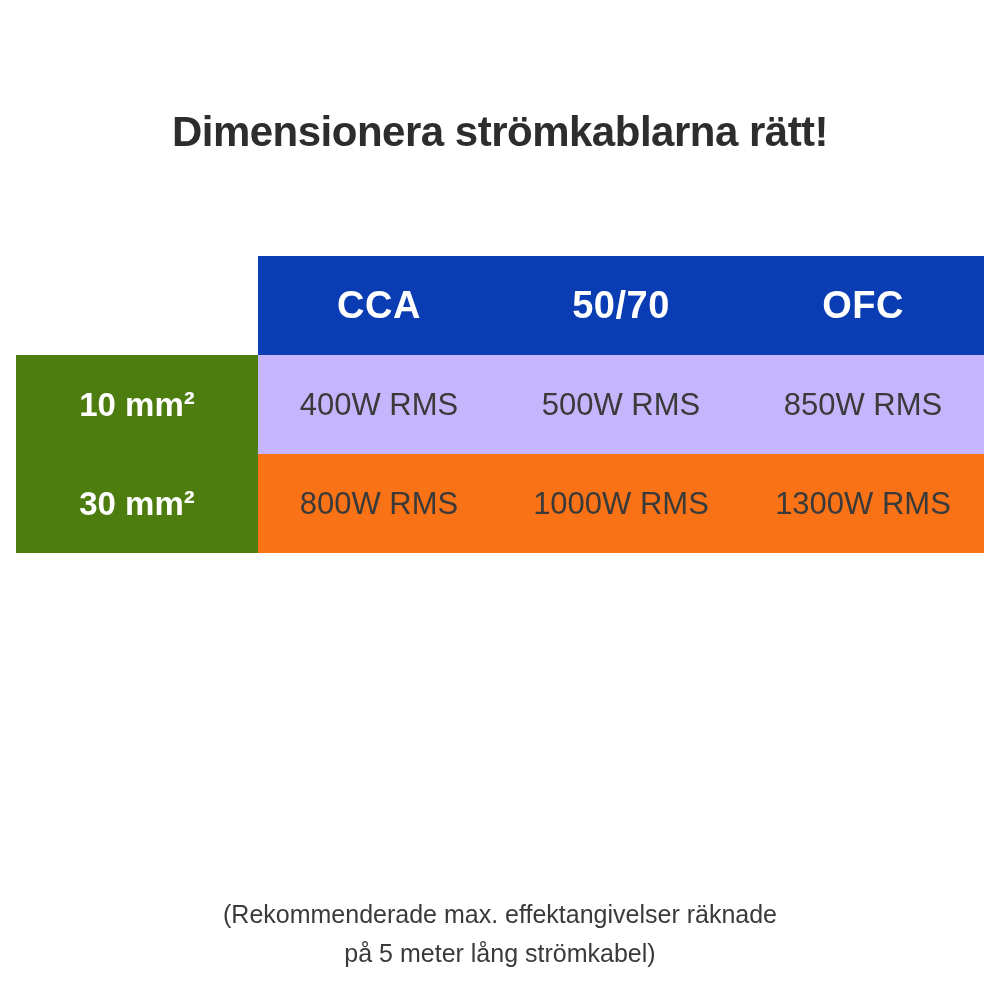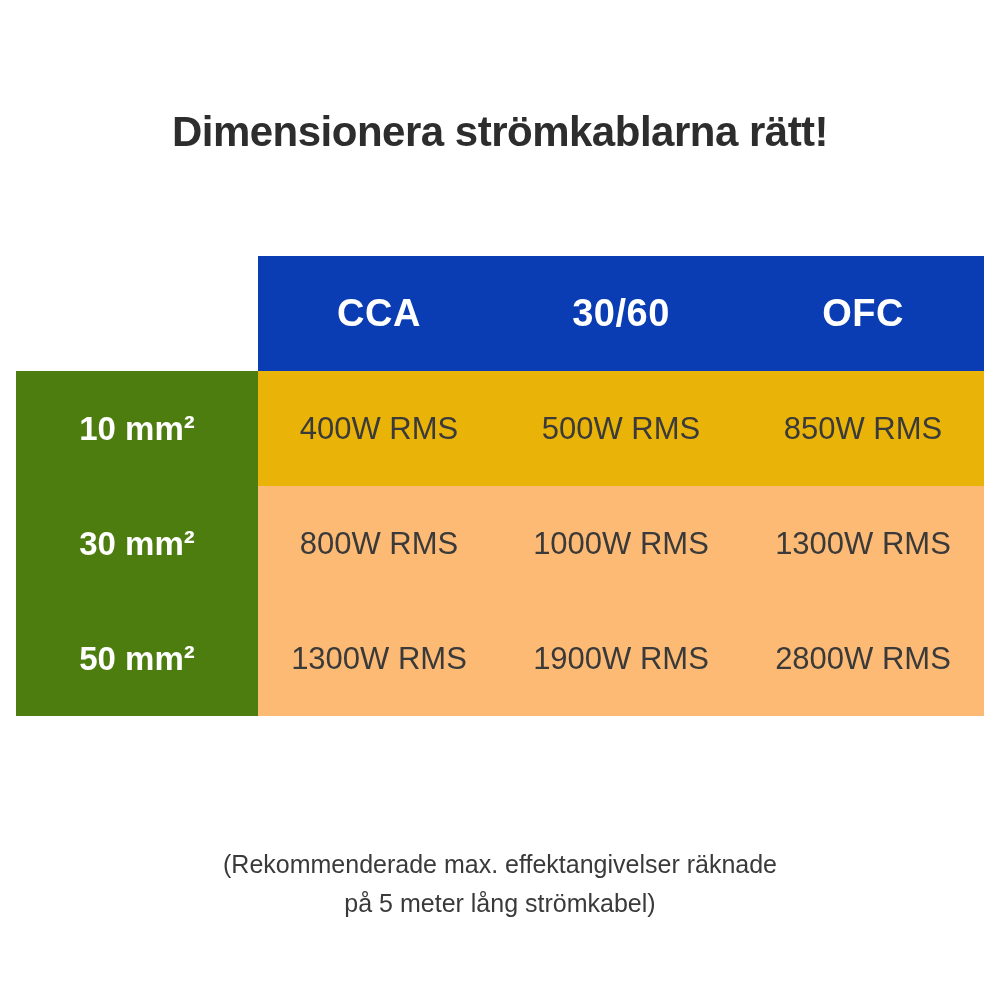--- a/index.html
+++ b/index.html
@@ -47,21 +47,21 @@
     width: 968px;
   }
 
   table.power-table col.c0 { width: 242px; }
   table.power-table col.c1 { width: 242px; }
   table.power-table col.c2 { width: 242px; }
   table.power-table col.c3 { width: 242px; }
 
   .power-table th, .power-table td {
     height: 99px;
-    padding: 8px;
+    padding: 0;
     text-align: center;
     vertical-align: middle;
   }
 
   .corner-cell {
     background: #ffffff;
   }
 
   .head-cell {
     background: #0a3cb4;
@@ -75,30 +75,30 @@
     background: #4d7c0f;
     color: #ffffff;
     font-size: 33px;
     font-weight: bold;
   }
 
   .data-cell {
     font-size: 31px;
     font-weight: normal;
     color: #3a3a3a;
-    background: #eab308;
+    background: #c4b5fd;
   }
 
   tr.alt .data-cell {
-    background: #fdba74;
+    background: #f97316;
   }
 
   .footnote {
     position: absolute;
-    top: 845px;
+    top: 895px;
     left: 0;
     width: 1000px;
     text-align: center;
     font-size: 25px;
     line-height: 39px;
     color: #3a3a3a;
   }
   .footnote .fline {
     display: block;
   }
@@ -115,43 +115,37 @@
       <colgroup>
         <col class="c0">
           <col class="c1">
           <col class="c2">
           <col class="c3">
       </colgroup>
       <thead>
         <tr>
           <th class="corner-cell"></th>
           <th class="head-cell">CCA</th>
-          <th class="head-cell">30/60</th>
+          <th class="head-cell">50/70</th>
           <th class="head-cell">OFC</th>
         </tr>
       </thead>
       <tbody>
         <tr>
           <th class="row-head">10 mm²</th>
           <td class="data-cell">400W RMS</td>
           <td class="data-cell">500W RMS</td>
           <td class="data-cell">850W RMS</td>
         </tr>
         <tr class="alt">
           <th class="row-head">30 mm²</th>
           <td class="data-cell">800W RMS</td>
           <td class="data-cell">1000W RMS</td>
           <td class="data-cell">1300W RMS</td>
         </tr>
-        <tr class="alt">
-          <th class="row-head">50 mm²</th>
-          <td class="data-cell">1300W RMS</td>
-          <td class="data-cell">1900W RMS</td>
-          <td class="data-cell">2800W RMS</td>
-        </tr>
       </tbody>
     </table>
   </div>
 
   <div class="footnote">
     <span class="fline">(Rekommenderade max. effektangivelser räknade</span>
     <span class="fline">på 5 meter lång strömkabel)</span>
   </div>
 
 </div>

